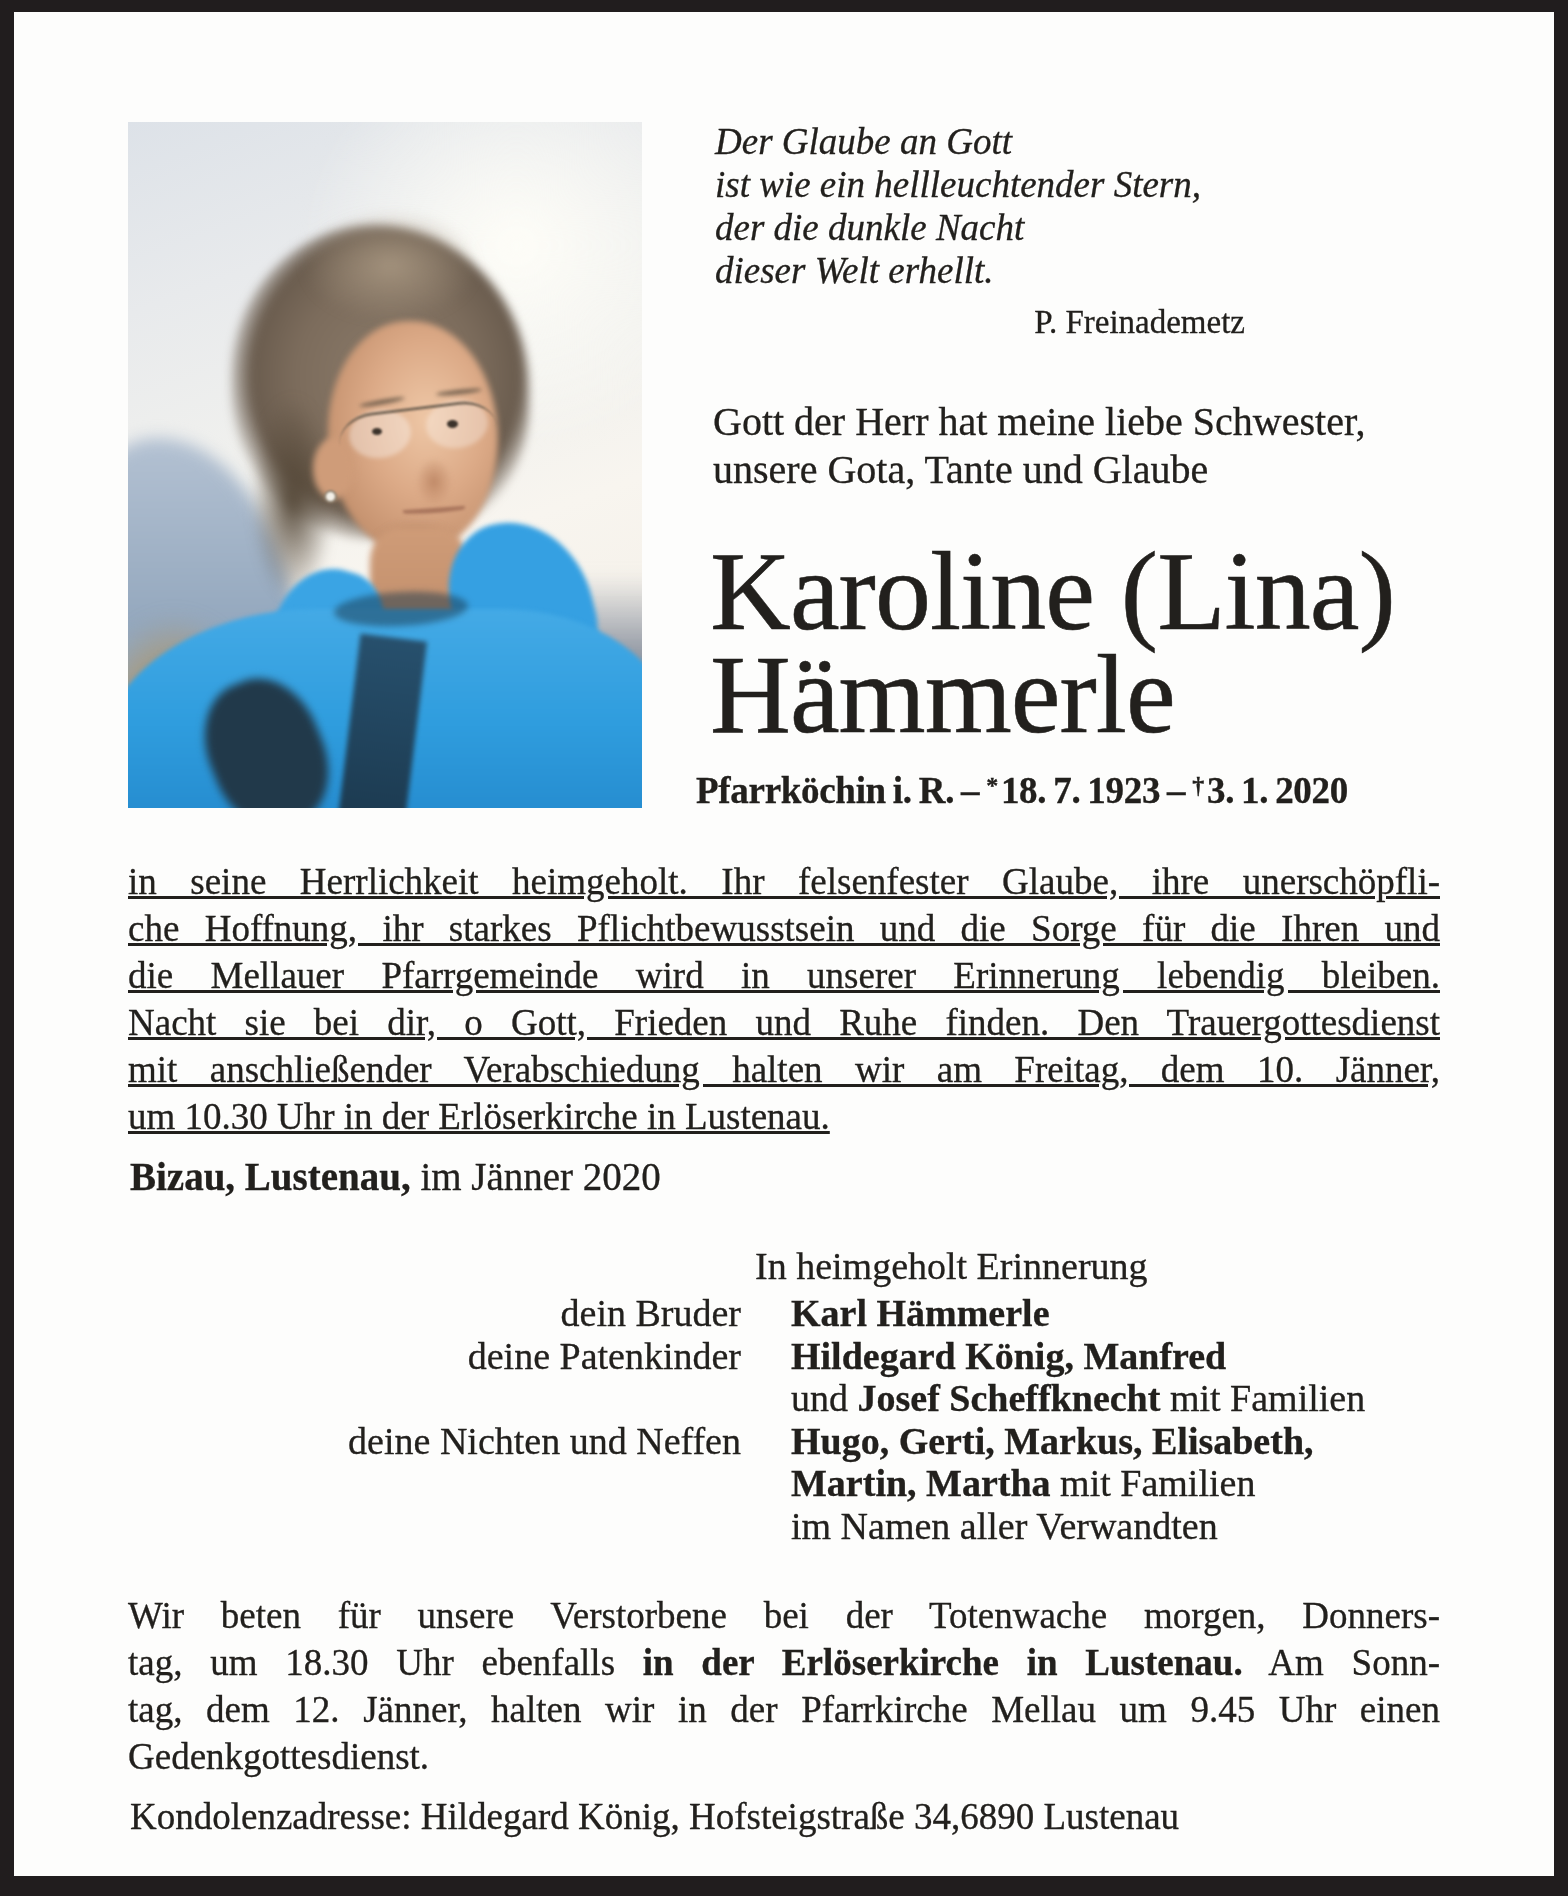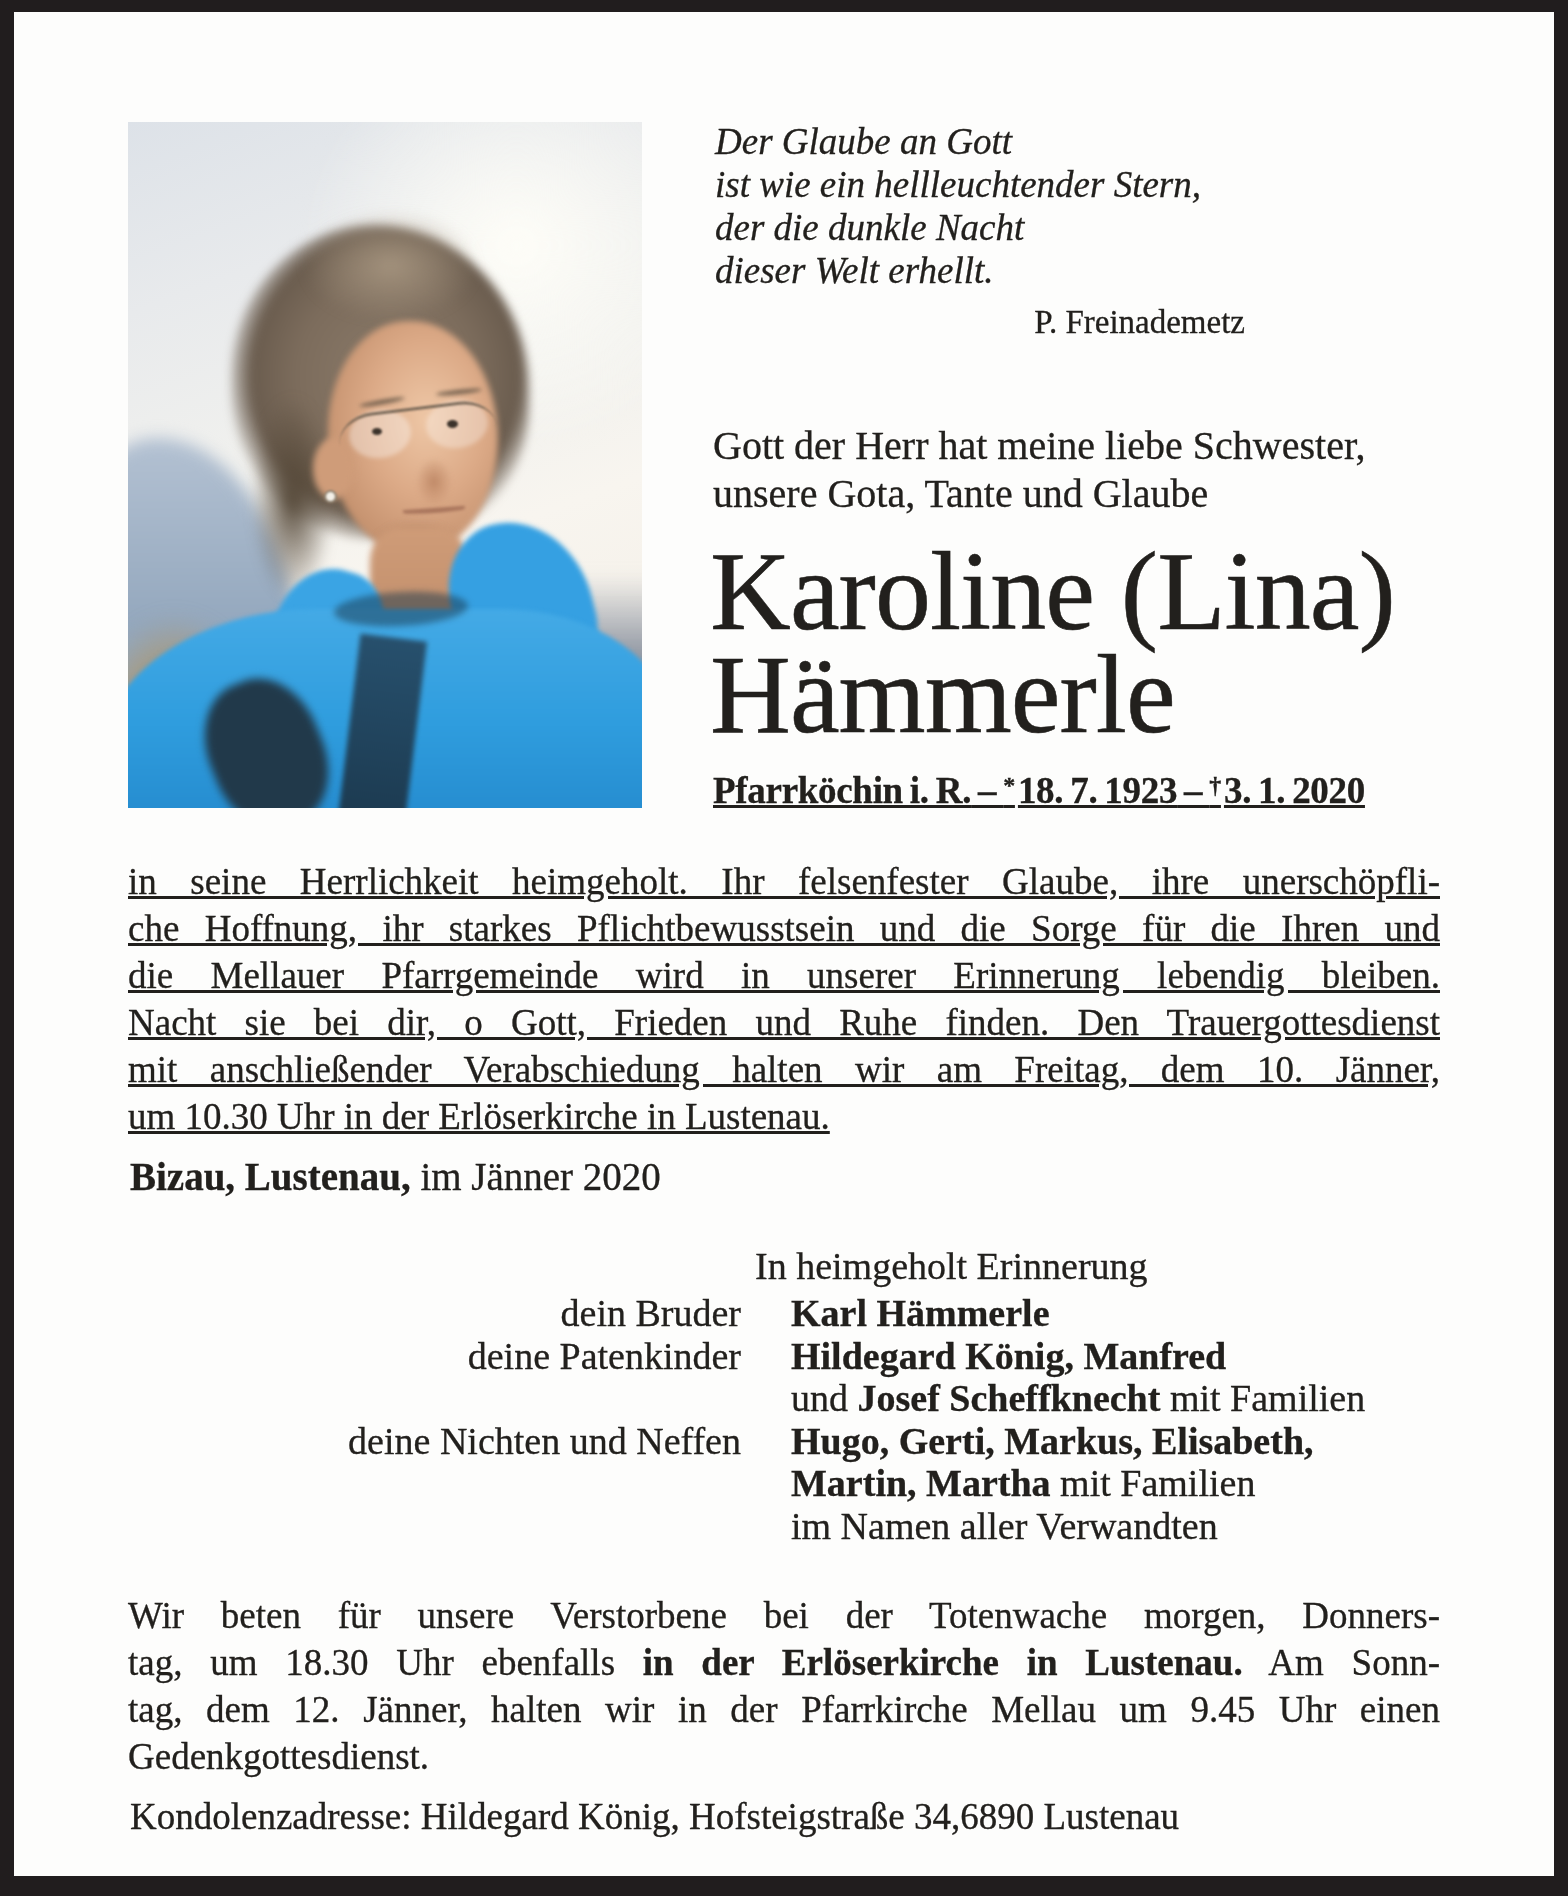--- a/index.html
+++ b/index.html
@@ -82,31 +82,31 @@
   .quote{
     position:absolute;left:715px;top:120px;width:540px;
     font-style:italic;font-size:37px;line-height:43px;
   }
   .quote-attr{
     position:absolute;left:712px;top:303px;width:533px;
     text-align:right;font-size:33px;line-height:38px;
   }
   .intro{
     position:absolute;left:713px;top:398px;width:740px;
-    font-size:40px;line-height:48px;margin-top:24px;
+    font-size:40px;line-height:48px;
   }
   .name{
     position:absolute;left:710px;top:540px;width:760px;
     font-size:112px;line-height:103px;letter-spacing:-1px;
     -webkit-text-stroke:0.5px var(--text,#22201d);
   }
   .vitals{
-    position:absolute;left:713px;top:770px;width:758px;
+    position:absolute;left:696px;top:770px;width:758px;
     font-size:37px;line-height:42px;font-weight:bold;
-    letter-spacing:-0.3px;word-spacing:-2px;white-space:nowrap;text-decoration:underline;
+    letter-spacing:-0.3px;word-spacing:-2px;white-space:nowrap;
   }
   .vitals .sym{ font-size:24px;position:relative;top:-10px;margin-right:3px;font-weight:bold;}
   .obit{
     position:absolute;left:128px;top:858px;width:1312px;
     font-size:37px;line-height:47px;text-decoration:underline;
   }
   .jl{ text-align:justify;text-align-last:justify; }
   .dateline{
     position:absolute;left:130px;top:1154px;width:1312px;
     font-size:39px;line-height:46px;

